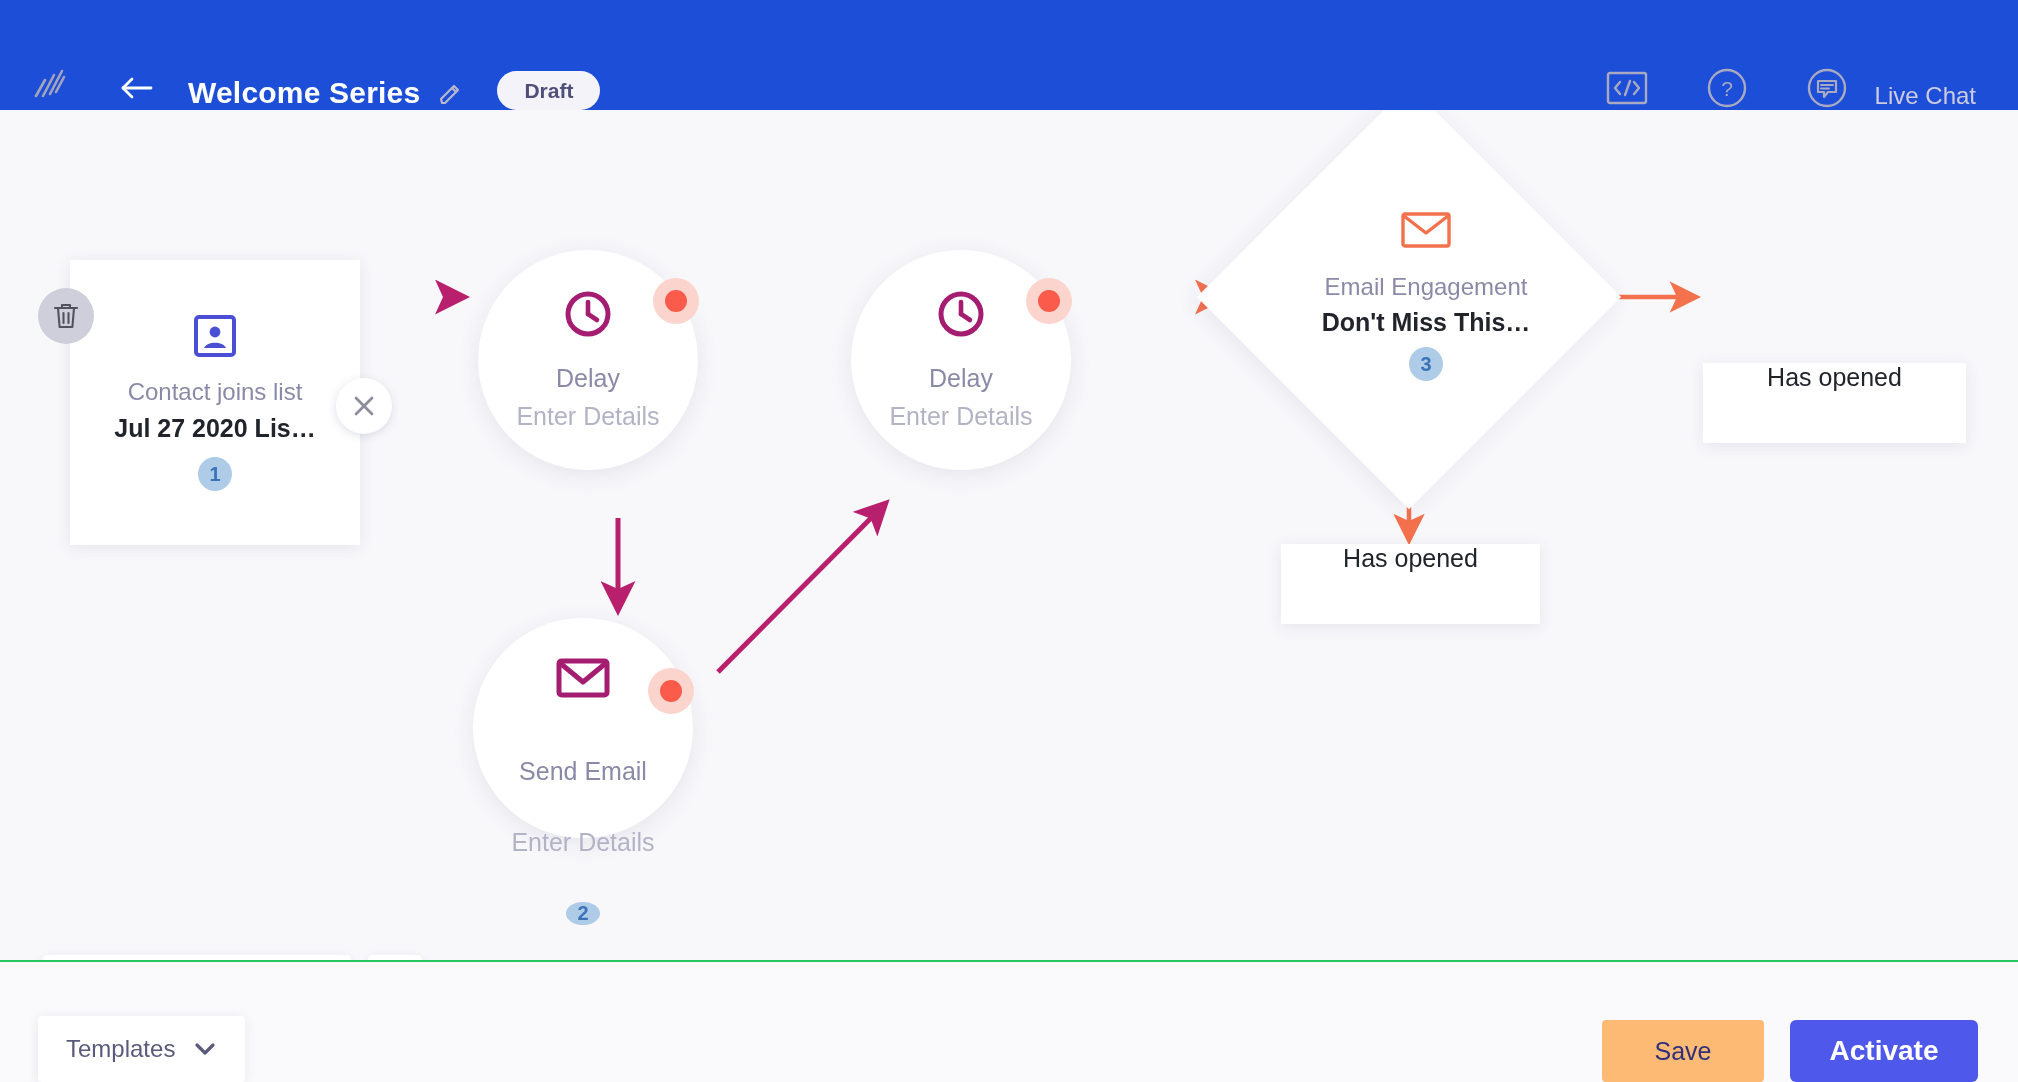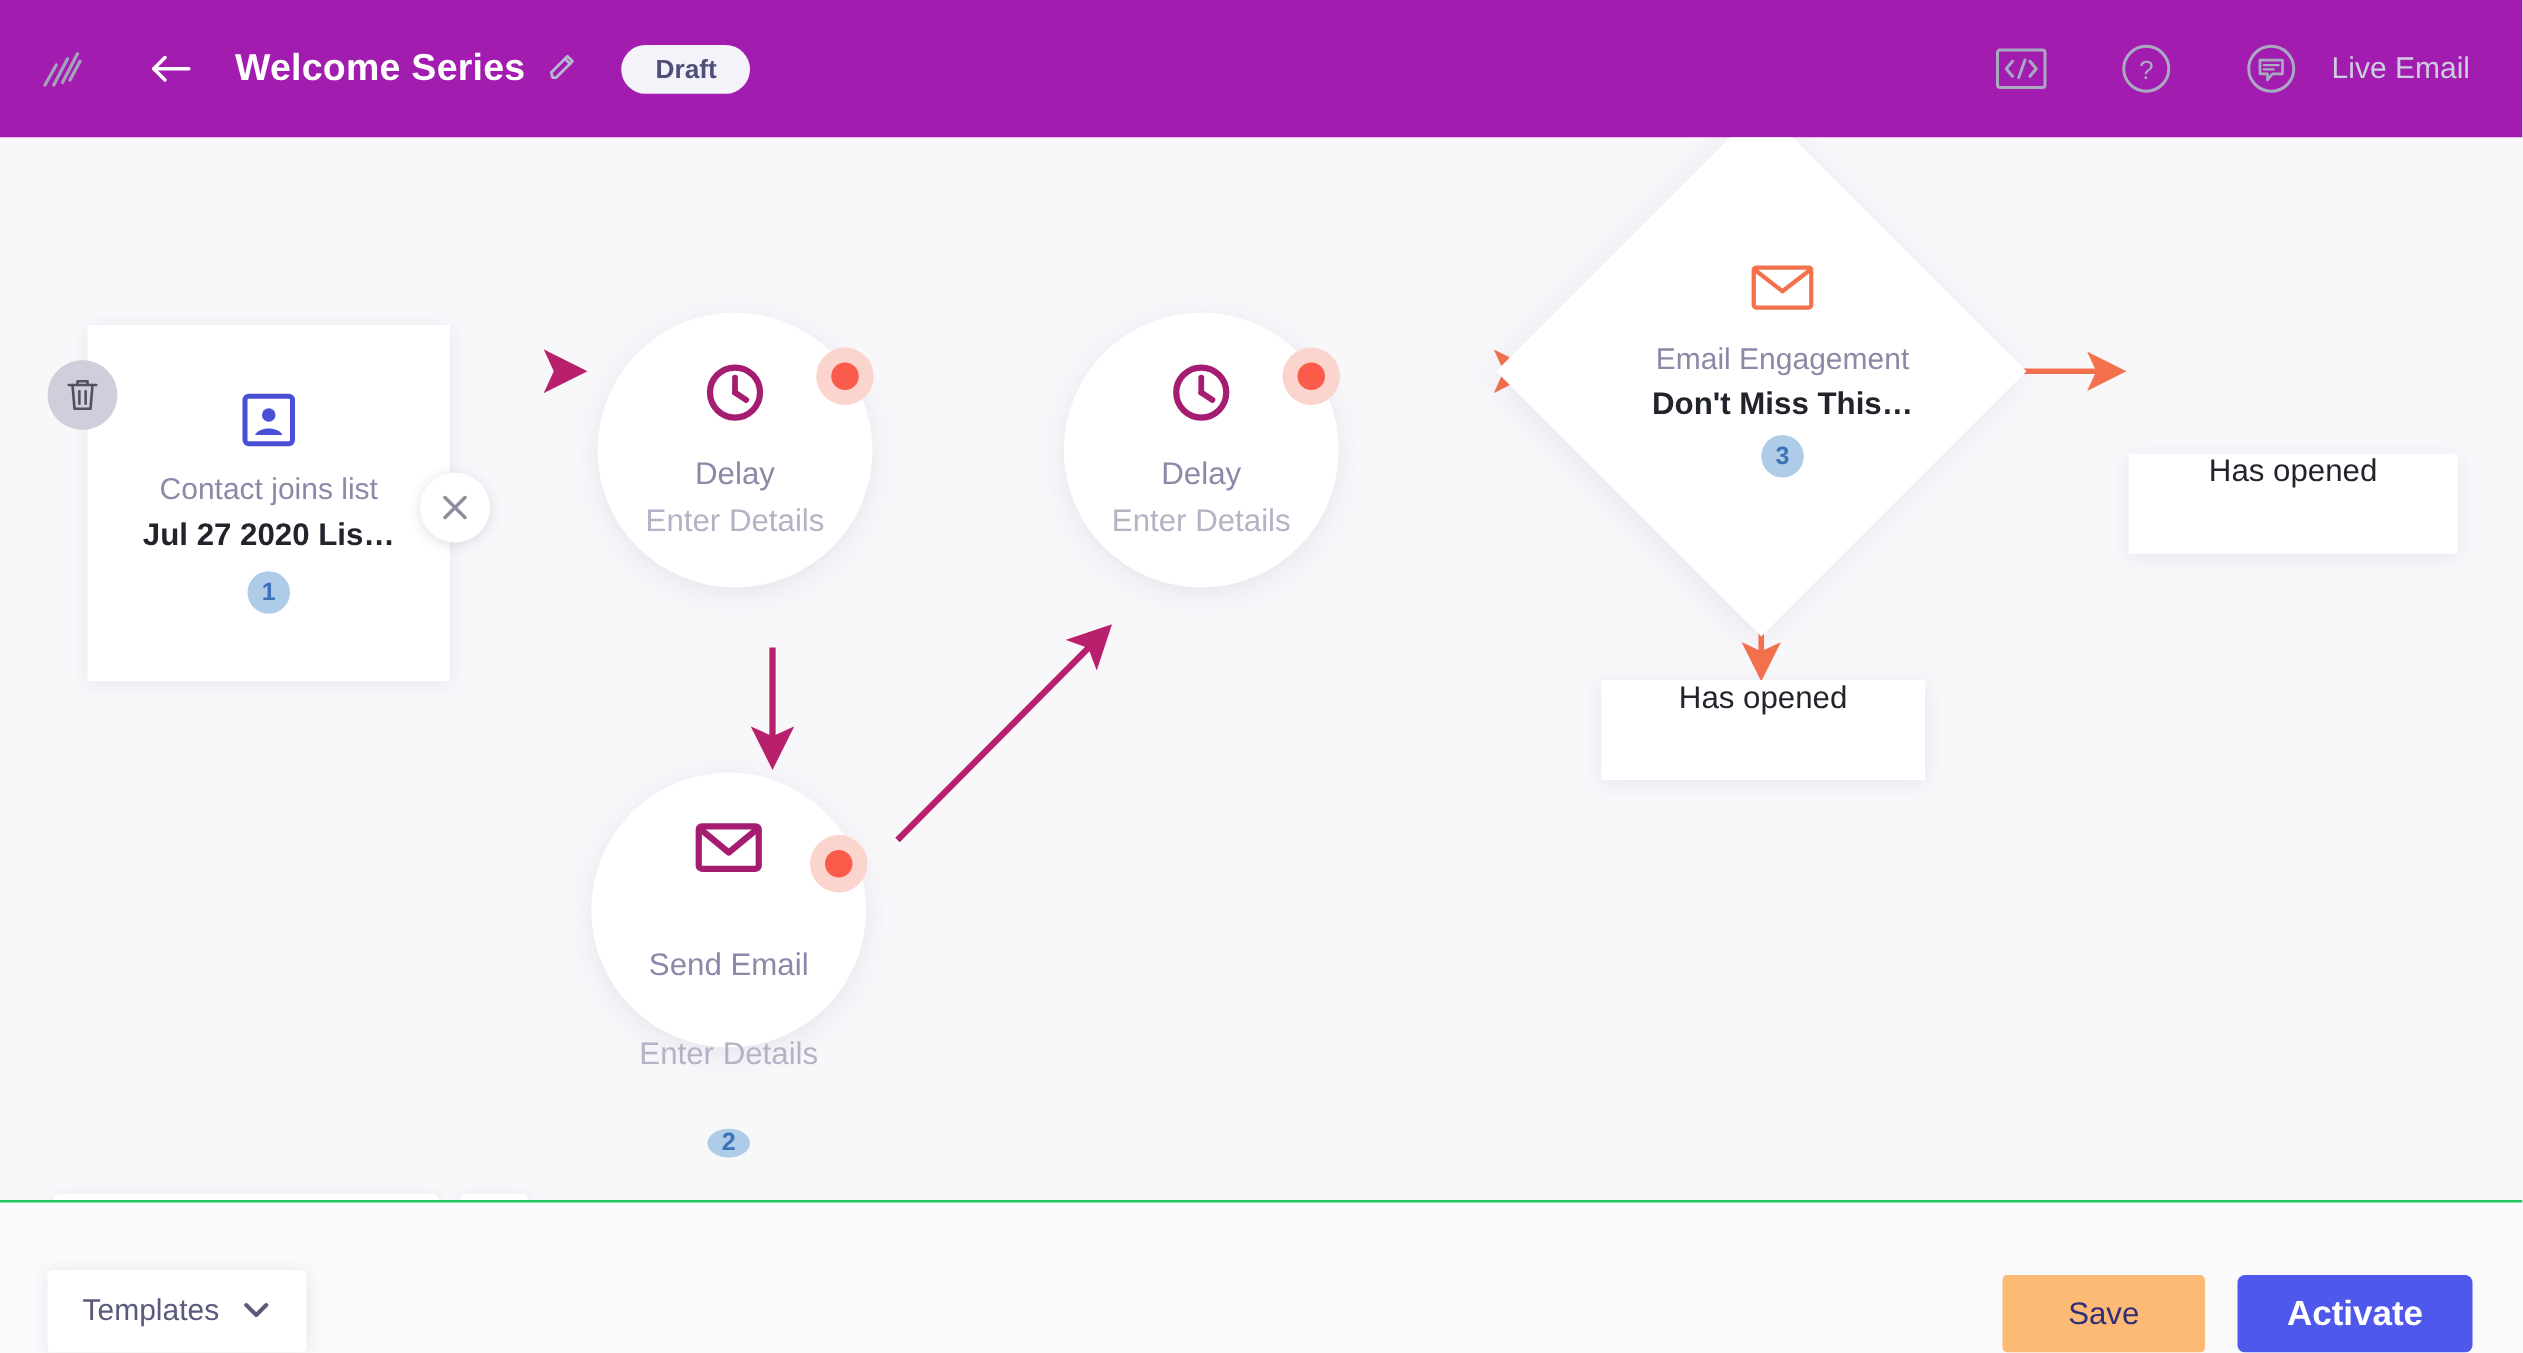--- a/index.html
+++ b/index.html
@@ -7,22 +7,22 @@
     width: 2018px; height: 1082px;
     font-family: "Liberation Sans", sans-serif;
     overflow: hidden;
     background: #f8f8fb;
   }
   #app { position: relative; width: 2018px; height: 1082px; }
 
   
   .header {
     position: absolute; left: 0; top: 0; width: 2018px; height: 110px;
-    background: #a21caf;
-    display: flex; align-items: center;
+    background: #1d4ed8;
+    display: flex; align-items: flex-end;
   }
   .logo { margin-left: 22px; width: 54px; height: 54px; display:flex; align-items:center; justify-content:center; }
   .back-arrow {
     margin-left: 38px; width: 44px; height: 44px;
     display: flex; align-items: center; justify-content: center;
     cursor: pointer;
   }
   .doc-title {
     margin-left: 30px;
     color: #ffffff; font-size: 30px; font-weight: bold; letter-spacing: .2px;
@@ -233,21 +233,21 @@
       <svg width="42" height="42" viewBox="0 0 42 42">
         <circle cx="21" cy="21" r="18" fill="none" stroke="#a9a9c2" stroke-width="2.4"></circle>
         <path d="M12 14 H30 V25 H22 L18 30 V25 H12 Z" fill="none" stroke="#a9a9c2" stroke-width="2.2" stroke-linejoin="round"></path>
         <g stroke="#a9a9c2" stroke-width="1.8" stroke-linecap="round">
           <line x1="15" y1="18" x2="27" y2="18"></line>
           <line x1="15" y1="21.5" x2="23" y2="21.5"></line>
         </g>
       </svg>
     </div>
 
-    <div class="live-chat">Live Email</div>
+    <div class="live-chat">Live Chat</div>
   </div>
 
   <div class="canvas">
 
     <svg class="edges" viewBox="0 0 2018 850">
       <defs>
         <linearGradient id="gPurpleMagenta" x1="0" y1="0" x2="1" y2="0">
           <stop offset="0%" stop-color="#7b3fa8"></stop>
           <stop offset="100%" stop-color="#b81f6d"></stop>
         </linearGradient>

